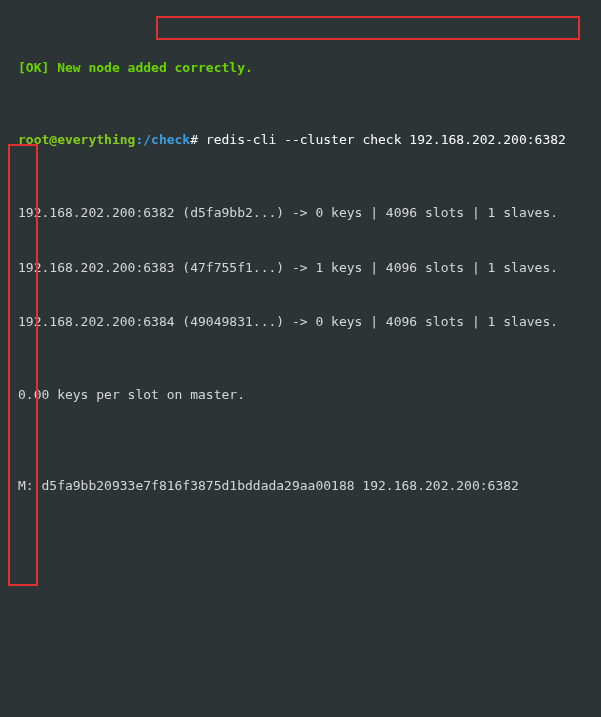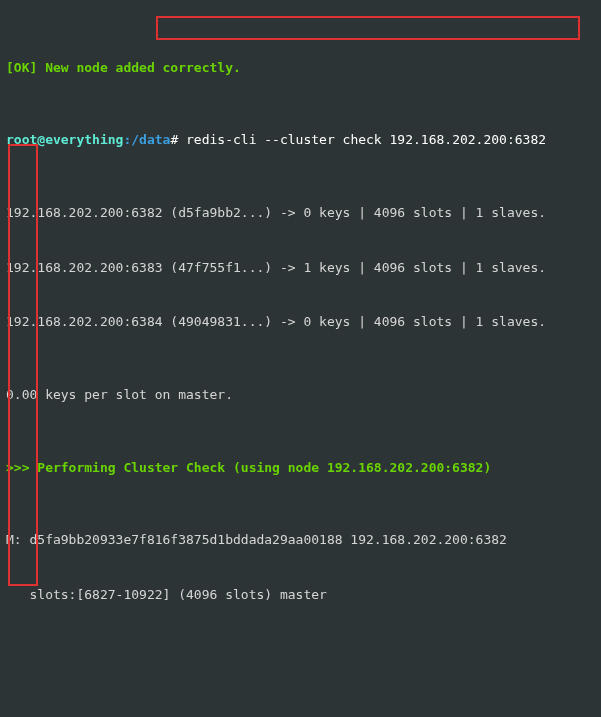--- a/index.html
+++ b/index.html
@@ -8,29 +8,29 @@
     background:#2d3436;
     font-family:"DejaVu Sans Mono","Consolas","Menlo",monospace;
     font-size:13px;
     line-height:1.4;
     color:#d6d6d6;
   }
   .terminal{
     width:601px;
     height:717px;
     box-sizing:border-box;
-    padding:4px 6px;
+    padding:4px 18px;
     white-space:pre;
     position:relative;
     background:#2d3436;
   }
   .line{white-space:pre;}
   .ok{color:#6ad400;font-weight:bold;}
   .arrow{color:#6ad400;font-weight:bold;}
-  .prompt-user{color:#5eead4;font-weight:bold;text-align:center;}
+  .prompt-user{color:#84cc16;font-weight:bold;text-align:center;}
   .prompt-path{color:#3b9ee0;font-weight:bold;}
   .prompt-hash{color:#ffffff;}
   .cmd{color:#ffffff;margin-top:24px;}
   .plain{color:#d6d6d6;}
   
   .annot{
     position:absolute;
     border:2px solid #e03131;
     pointer-events:none;
   }
@@ -41,32 +41,30 @@
     left:8px; top:144px; width:26px; height:438px;
   }
 </style>
 </head>
 <body>
 
 <div class="terminal">
 
   <div class="line"><span class="ok">[OK] New node added correctly.</span></div>
 
-  <div class="line"><span class="prompt-user">root@everything</span><span class="prompt-path">:/data</span><span class="prompt-hash">#</span> <span class="cmd">redis-cli --cluster check 192.168.202.200:6382</span></div>
+  <div class="line"><span class="prompt-user">root@everything</span><span class="prompt-path">:/check</span><span class="prompt-hash">#</span> <span class="cmd">redis-cli --cluster check 192.168.202.200:6382</span></div>
 
   <div class="line plain">192.168.202.200:6382 (d5fa9bb2...) -&gt; 0 keys | 4096 slots | 1 slaves.</div>
   <div class="line plain">192.168.202.200:6383 (47f755f1...) -&gt; 1 keys | 4096 slots | 1 slaves.</div>
   <div class="line plain">192.168.202.200:6384 (49049831...) -&gt; 0 keys | 4096 slots | 1 slaves.</div>
 
   <div class="line plain">0.00 keys per slot on master.</div>
 
-  <div class="line"><span class="arrow">&gt;&gt;&gt; Performing Cluster Check (using node 192.168.202.200:6382)</span></div>
 
   <div class="line plain">M: d5fa9bb20933e7f816f3875d1bddada29aa00188 192.168.202.200:6382</div>
-  <div class="line plain">   slots:[6827-10922] (4096 slots) master</div>
   
   
   
   
   
   
   
   
   
   

